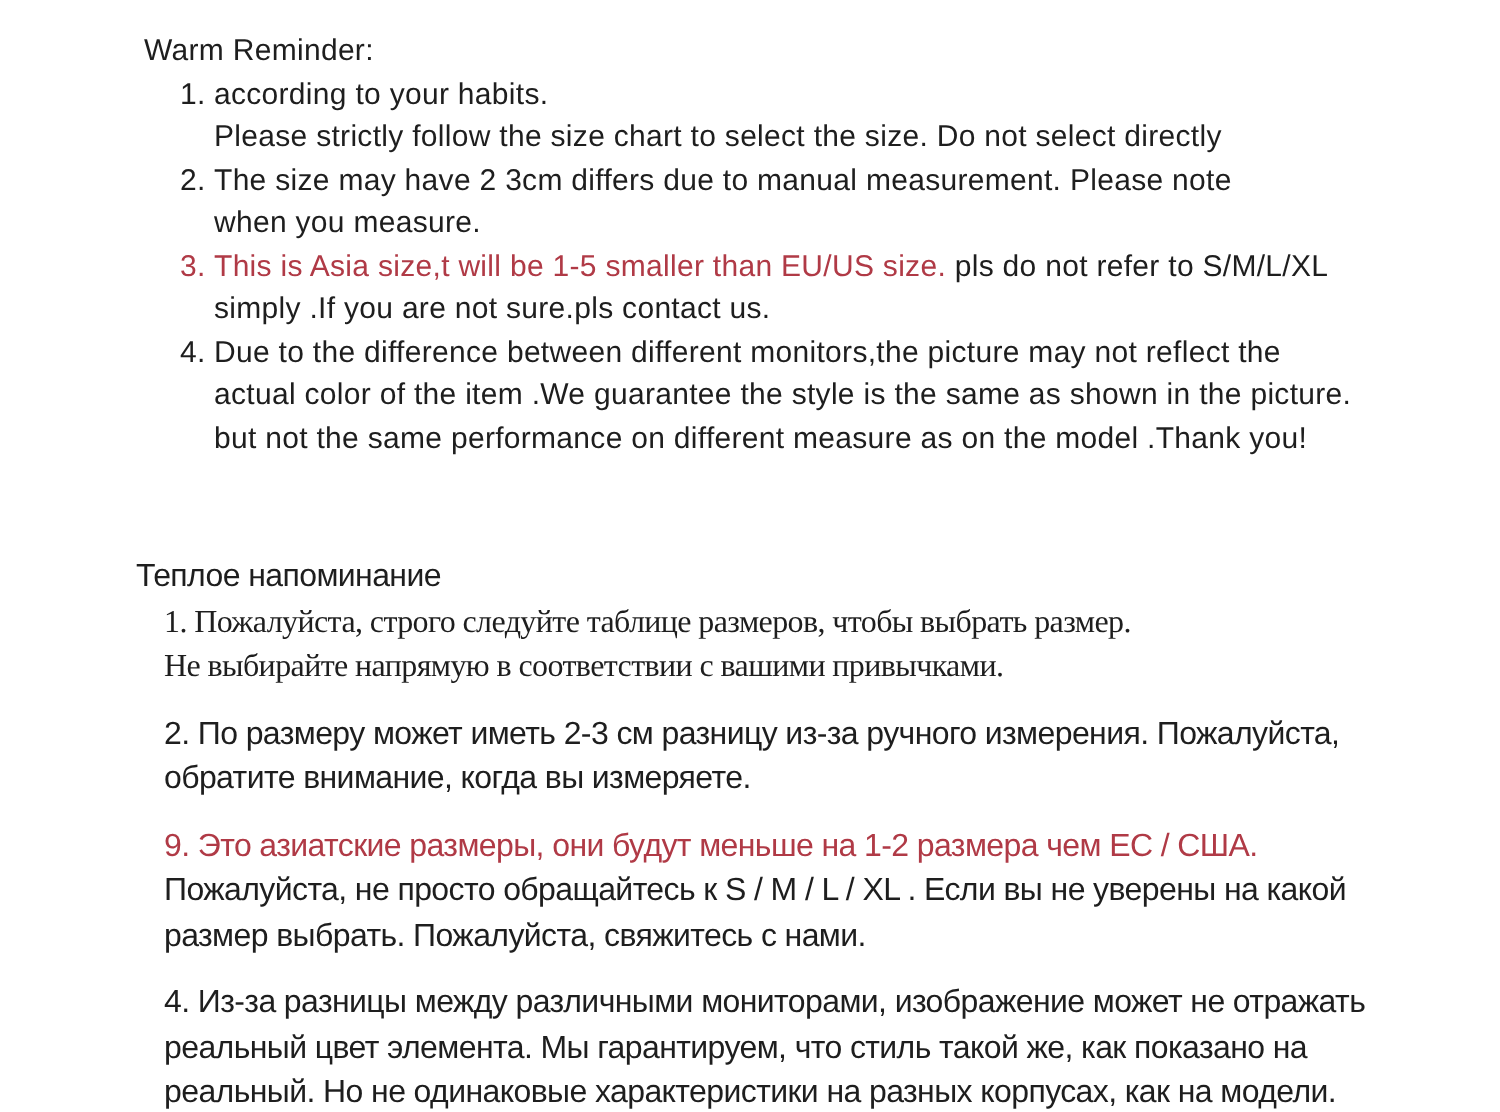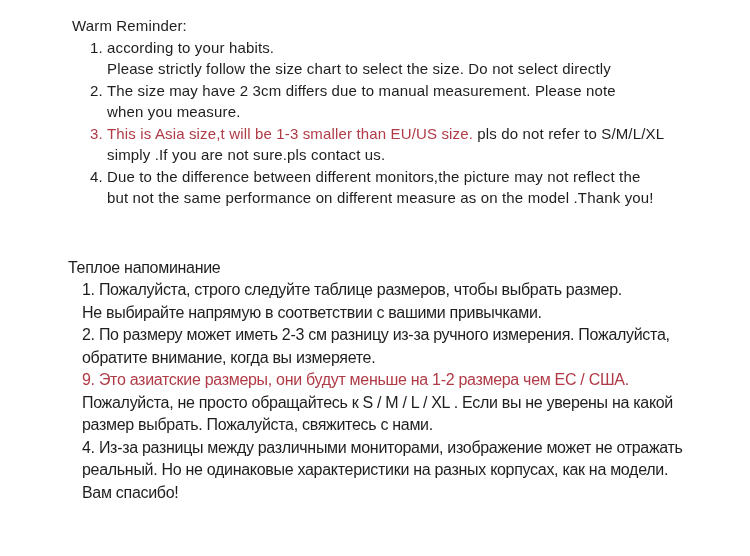--- a/index.html
+++ b/index.html
@@ -29,22 +29,22 @@
 
   
   .ru-section {
     margin-top: 22px;
     padding-left: 68px;
     font-size: 16px;
     line-height: 22.5px;
     letter-spacing: -0.3px;
   }
   .ru-title { white-space: nowrap; margin-top: 48px; }
-  .ru-item { margin-left: 14px; }
-  .ru-item.first { margin-top: 0; }
+  .ru-item { margin-left: 14px; margin-top: 11px; }
+  .ru-item.first { margin-top: 0; font-family: Liberation Serif, serif; }
 
   .red { color: var(--red, #b03a46); }
 </style>
 </head>
 <body>
 
 <div class="page">
 
   <section class="en-section">
     <div class="en-title">Warm Reminder:</div>
@@ -61,29 +61,30 @@
       <span class="en-num">2.</span>
       <div class="en-lines">
         <div class="ln">The size may have 2 3cm differs due to manual measurement. Please note</div>
         <div class="ln">when you measure.</div>
       </div>
     </div>
 
     <div class="en-item">
       <span class="en-num red">3.</span>
       <div class="en-lines">
-        <div class="ln"><span class="red">This is Asia size,t will be 1-3 smaller than EU/US size.</span><span> pls do not refer to S/M/L/XL</span></div>
+        <div class="ln"><span class="red">This is Asia size,t will be 1-5 smaller than EU/US size.</span><span> pls do not refer to S/M/L/XL</span></div>
         <div class="ln">simply .If you are not sure.pls contact us.</div>
       </div>
     </div>
 
     <div class="en-item">
       <span class="en-num">4.</span>
       <div class="en-lines">
         <div class="ln">Due to the difference between different monitors,the picture may not reflect the</div>
+        <div class="ln">actual color of the item .We guarantee the style is the same as shown in the picture.</div>
         <div class="ln">but not the same performance on different measure as on the model .Thank you!</div>
       </div>
     </div>
   </section>
 
   <section class="ru-section">
     <div class="ru-title">Теплое напоминание</div>
 
     <div class="ru-item first">
       <div class="ln">1. Пожалуйста, строго следуйте таблице размеров, чтобы выбрать размер.</div>
@@ -96,18 +97,19 @@
     </div>
 
     <div class="ru-item">
       <div class="ln red">9. Это азиатские размеры, они будут меньше на 1-2 размера чем ЕС / США.</div>
       <div class="ln">Пожалуйста, не просто обращайтесь к S / M / L / XL . Если вы не уверены на какой</div>
       <div class="ln">размер выбрать. Пожалуйста, свяжитесь с нами.</div>
     </div>
 
     <div class="ru-item">
       <div class="ln">4. Из-за разницы между различными мониторами, изображение может не отражать</div>
+      <div class="ln">реальный цвет элемента. Мы гарантируем, что стиль такой же, как показано на</div>
       <div class="ln">реальный. Но не одинаковые характеристики на разных корпусах, как на модели.</div>
       <div class="ln">Вам спасибо!</div>
     </div>
   </section>
 
 </div>
 
 </body></html>

